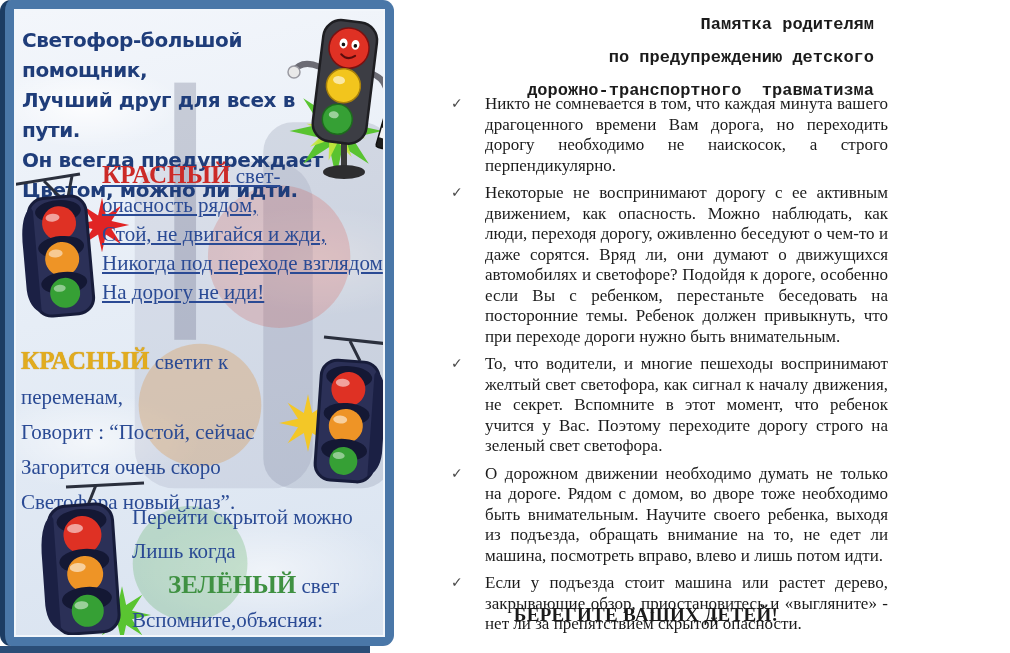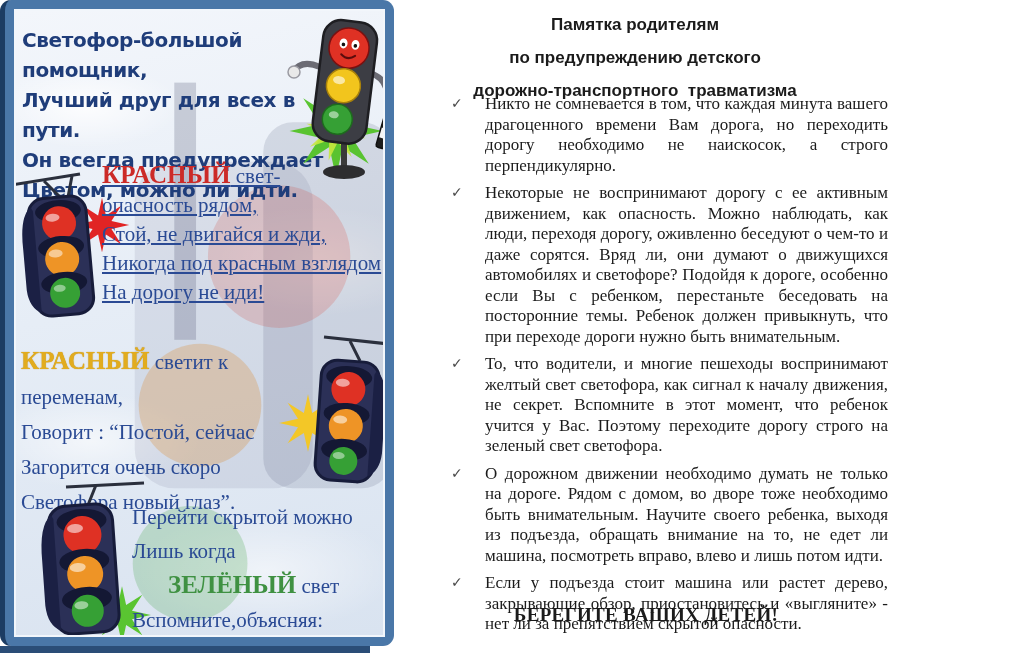--- a/index.html
+++ b/index.html
@@ -33,22 +33,22 @@
   .kw-yellow{color:var(--yellow-keyword,#e2ac1e);text-shadow:0 0 1px #b8860b;}
   .kw-green{color:var(--green-keyword,#3f9142);margin-left:36px;}
   .verse-red{left:86px;top:149px;width:292px;font-size:21px;line-height:29px;text-decoration:underline;}
   .verse-yellow{left:5px;top:332px;width:300px;font-size:21px;line-height:35px;}
   .verse-green{left:116px;top:489px;width:262px;font-size:21px;line-height:34px;}
 
   .tl,.char-svg{position:absolute;overflow:visible;}
 
   
   .memo{position:absolute;left:394px;top:0;width:616px;height:653px;background:#fff;}
-  .memo-title{position:absolute;top:8px;left:2px;width:478px;text-align:center;
-          font-family:Liberation Sans, sans-serif;font-weight:700;font-size:17px;line-height:33px;
+  .memo-title{position:absolute;top:8px;left:2px;width:478px;text-align:right;
+          font-family:Liberation Mono, monospace;font-weight:700;font-size:17px;line-height:33px;
           color:var(--memo-text,#1b1b1b);}
   .memo-title-line{white-space:pre-wrap;}
   .memo-body{position:absolute;top:94px;left:57px;width:437px;}
   .memo-item{display:flex;margin-bottom:7px;}
   .memo-item .check{width:34px;flex:none;font-family:"DejaVu Sans",sans-serif;
           font-size:14px;color:var(--check-gray,#4a4a4a);padding-top:1px;}
   .memo-item .itext{width:403px;text-align:justify;font-size:17px;line-height:20.5px;
           color:var(--memo-text,#1b1b1b);}
   .memo-footer{position:absolute;top:604px;left:2px;width:500px;text-align:center;
           font-weight:700;font-size:19px;color:var(--memo-text,#1b1b1b);letter-spacing:0.3px;}
@@ -127,21 +127,21 @@
           <ellipse cx="52" cy="114" rx="23" ry="11" style="fill:var(--tl-hood)"></ellipse>
           <circle cx="52" cy="124" r="15" style="fill:var(--lamp-green)"></circle>
           <ellipse cx="47" cy="119" rx="6" ry="3.5" fill="#fff" opacity="0.45"></ellipse>
         </g>
       </svg>
 
       <div class="verse verse-red">
         <div><span class="kw kw-red">КРАСНЫЙ</span><span> свет-</span></div>
         <div>опасность рядом,</div>
         <div>Стой, не двигайся и жди,</div>
-        <div>Никогда под красным взглядом</div>
+        <div>Никогда под переходе взглядом</div>
         <div>На дорогу не иди!</div>
       </div>
 
       <div class="verse verse-yellow">
         <div><span class="kw kw-yellow">КРАСНЫЙ</span><span> светит к переменам,</span></div>
         <div>Говорит : “Постой, сейчас</div>
         <div>Загорится очень скоро</div>
         <div>Светофора новый глаз”.</div>
       </div>
 

